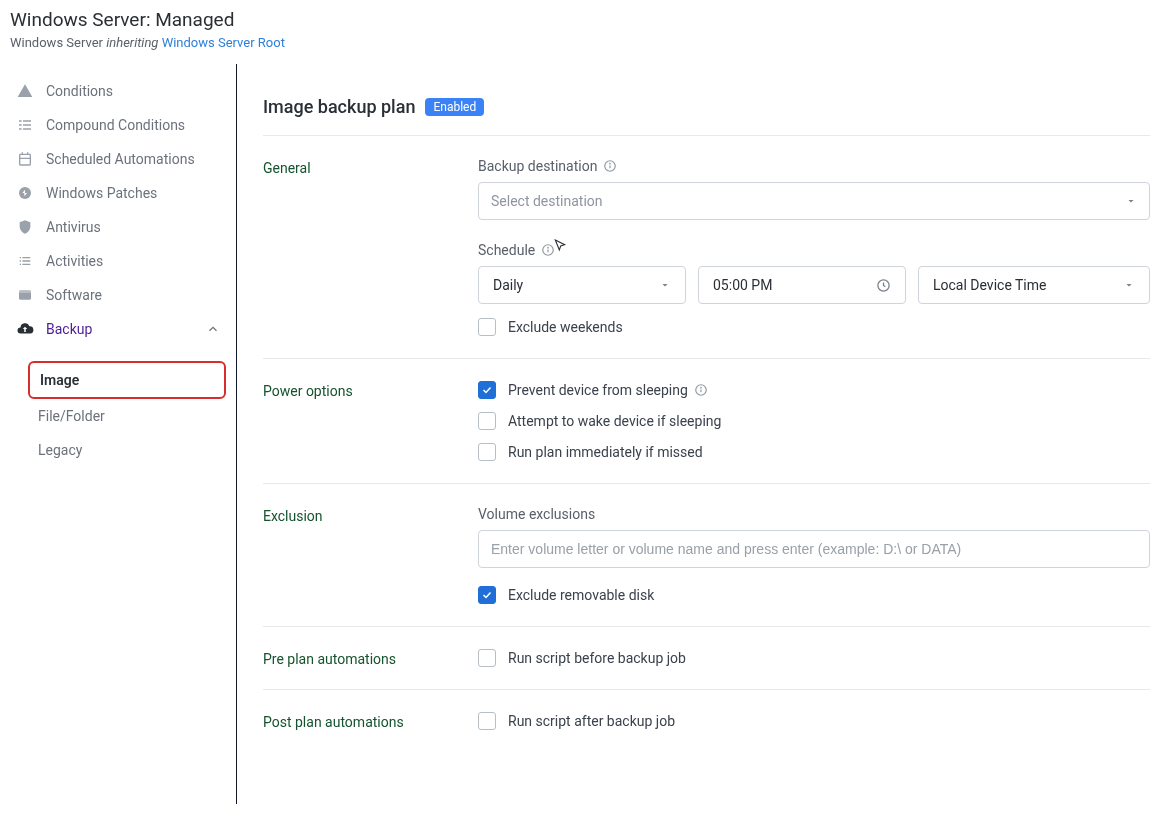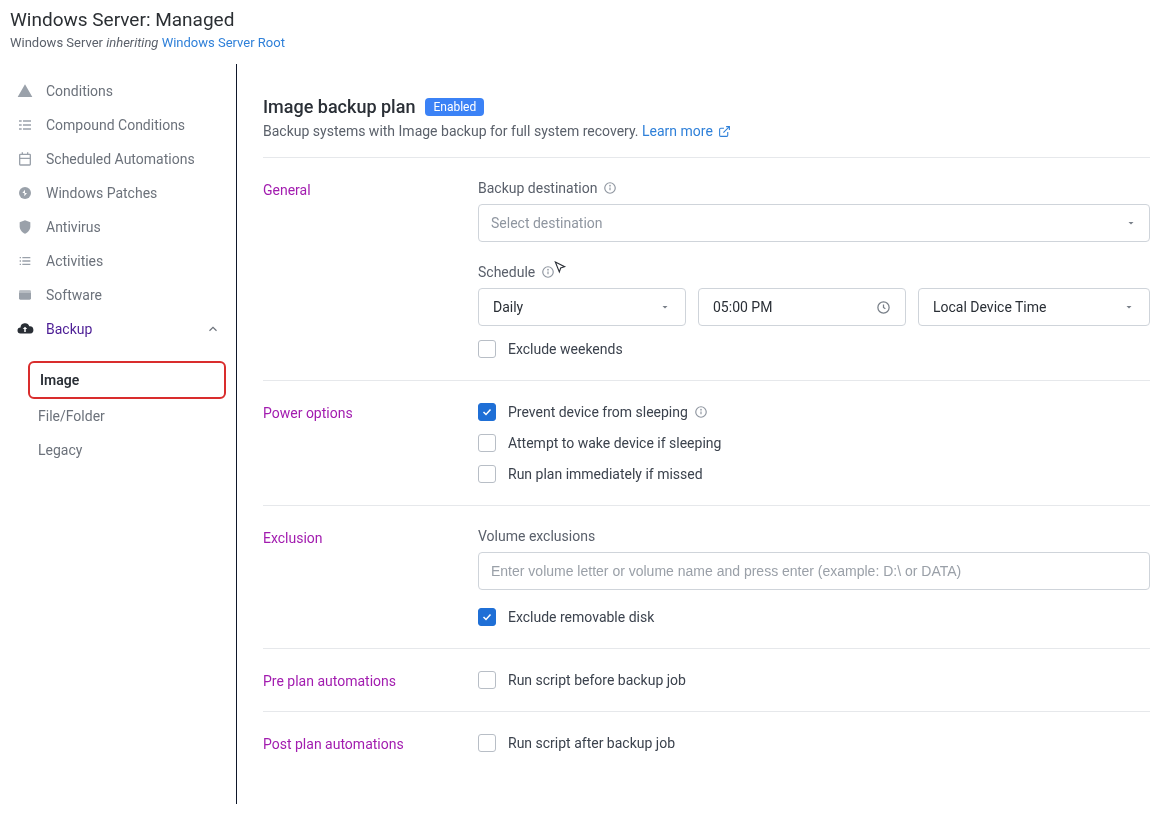--- a/index.html
+++ b/index.html
@@ -50,21 +50,21 @@
 
 .main { flex: 1; padding: 20px 20px 0 26px; }
 .section {
   display: flex;
   padding: 22px 0;
   border-bottom: 1px solid #e6e8eb;
 }
 .section.nobr { border-bottom: none; }
 .section-label {
   width: 215px;
-  color: #a21caf;
+  color: #14532d;
   font-size: 14px;
   padding-top: 2px;
 }
 .section-body { flex: 1; }
 
 .plan-head { padding: 12px 0 18px 0; border-bottom: 1px solid #e6e8eb; }
 .plan-head-row { display: flex; align-items: center; gap: 10px; }
 .plan-title { font-size: 18px; font-weight: 500; color: #2a2f36; }
 .badge {
   background: #3b82f6;
@@ -222,31 +222,20 @@
         <span>Legacy</span>
       </div>
     </div>
   </div>
 
   <div class="main">
     <div class="plan-head">
       <div class="plan-head-row">
         <span class="plan-title">Image backup plan</span>
         <span class="badge">Enabled</span>
-      </div>
-      <div class="plan-desc">
-        <span>Backup systems with Image backup for full system recovery. </span><a href="#"><span>Learn more</span>
-          <span class="ext-icon">
-            <svg width="13" height="13" viewBox="0 0 24 24" fill="none" stroke="currentColor" stroke-width="2">
-                <path d="M18 13v6a2 2 0 0 1-2 2H5a2 2 0 0 1-2-2V8a2 2 0 0 1 2-2h6"></path>
-                <polyline points="15 3 21 3 21 9"></polyline>
-                <line x1="10" y1="14" x2="21" y2="3"></line>
-              </svg>
-          </span>
-        </a>
       </div>
     </div>
 
     <div class="section">
       <div class="section-label">General</div>
       <div class="section-body">
         <div class="field-label">
           <span>Backup destination</span>
           <span class="info-icon">
             <svg width="14" height="14" viewBox="0 0 24 24" fill="none" stroke="currentColor" stroke-width="2">

